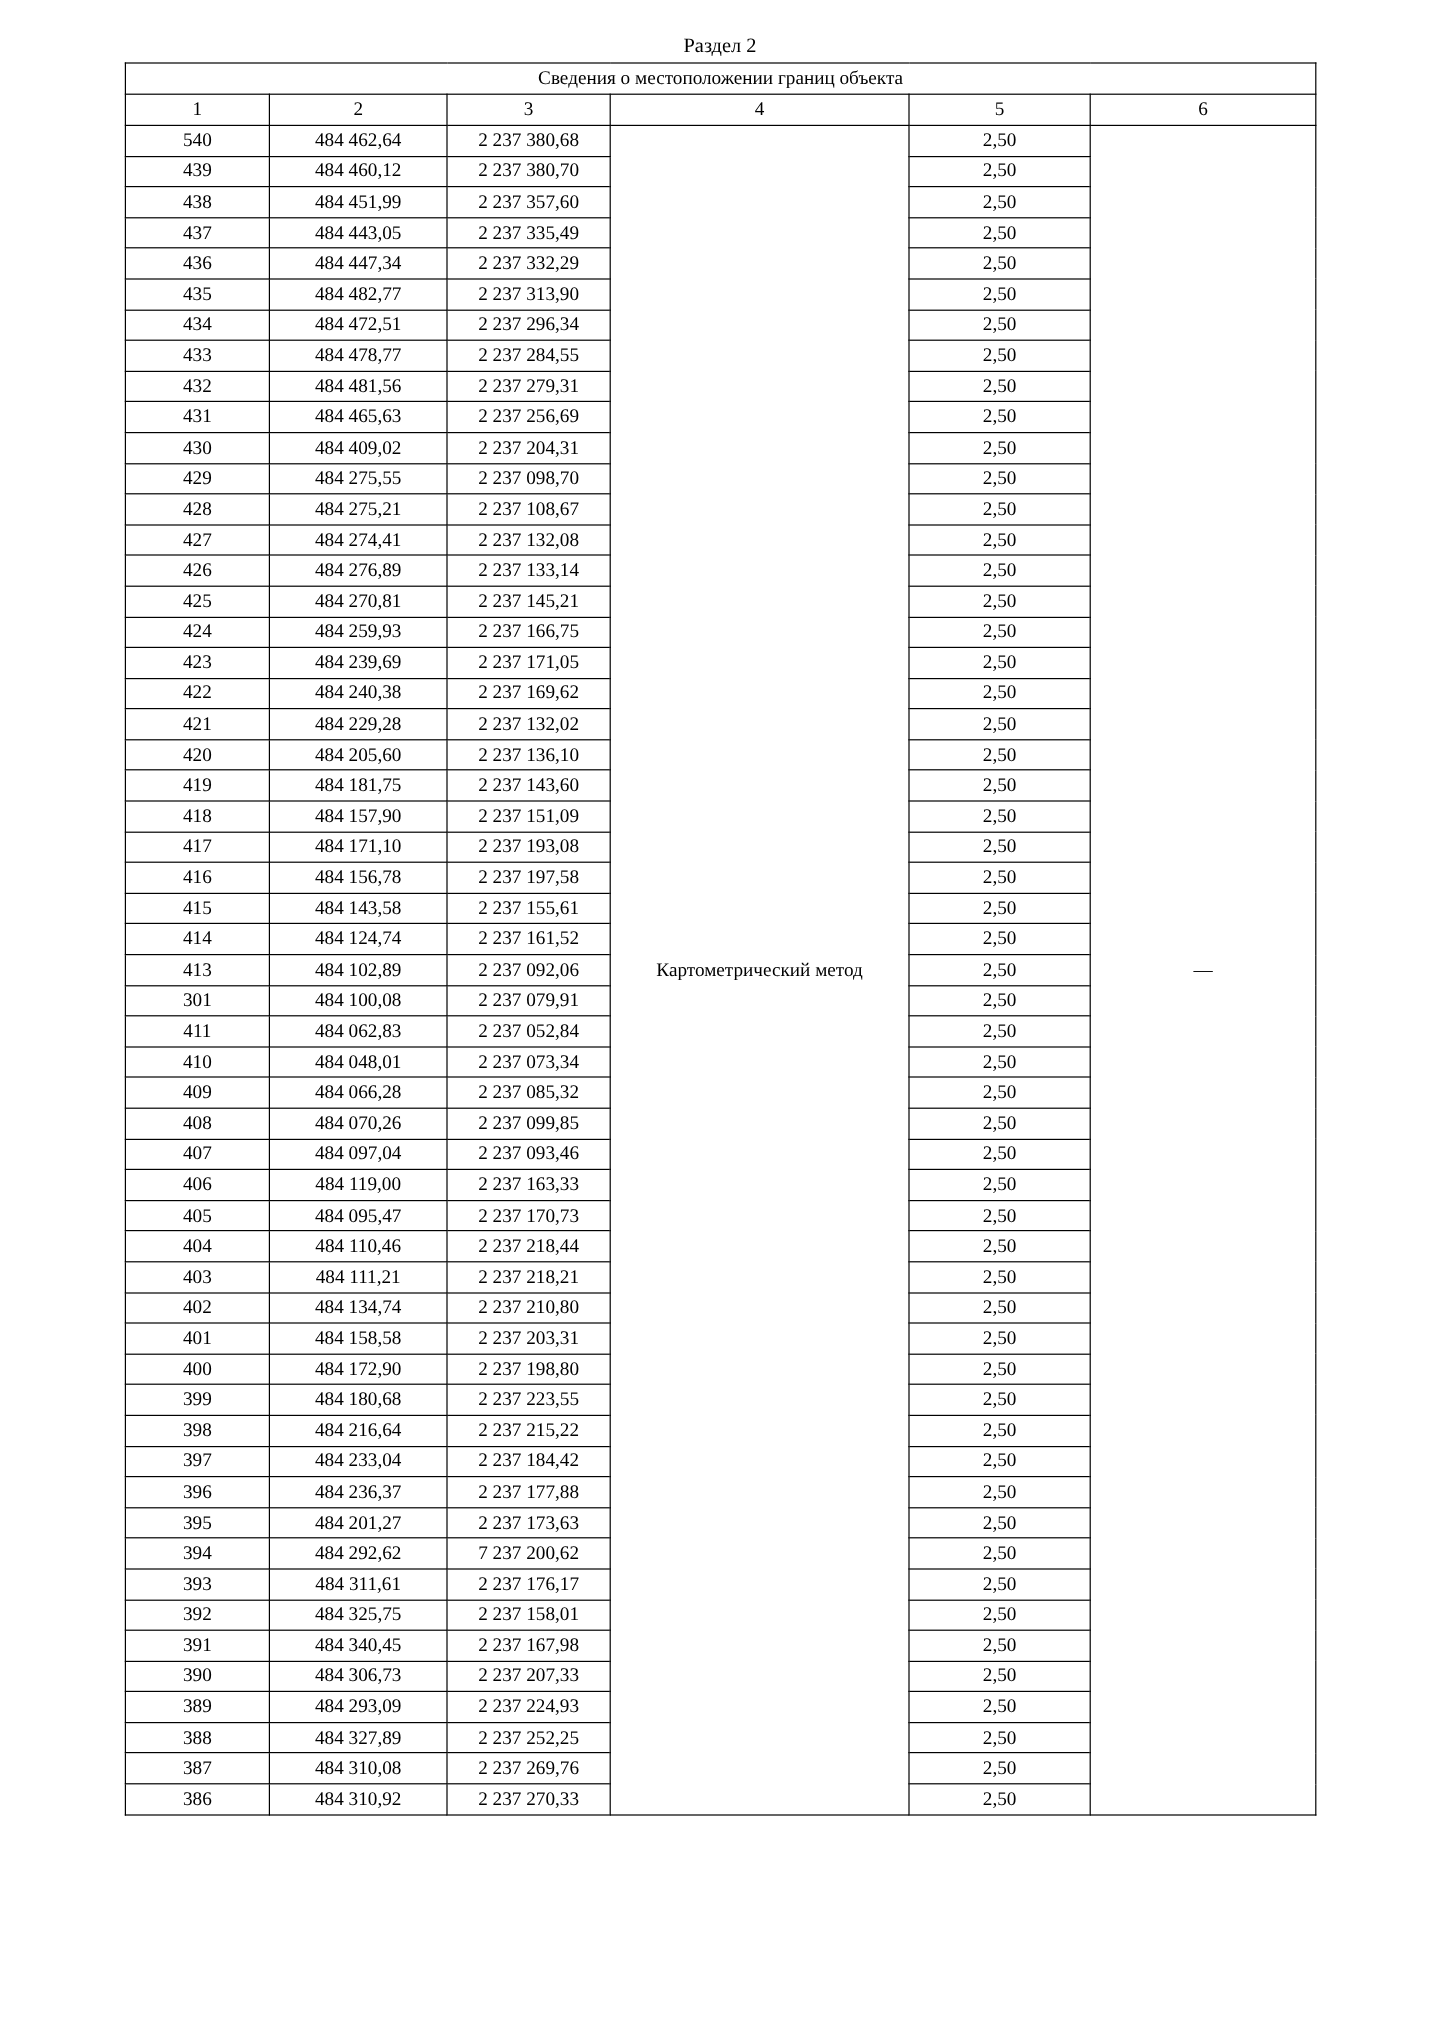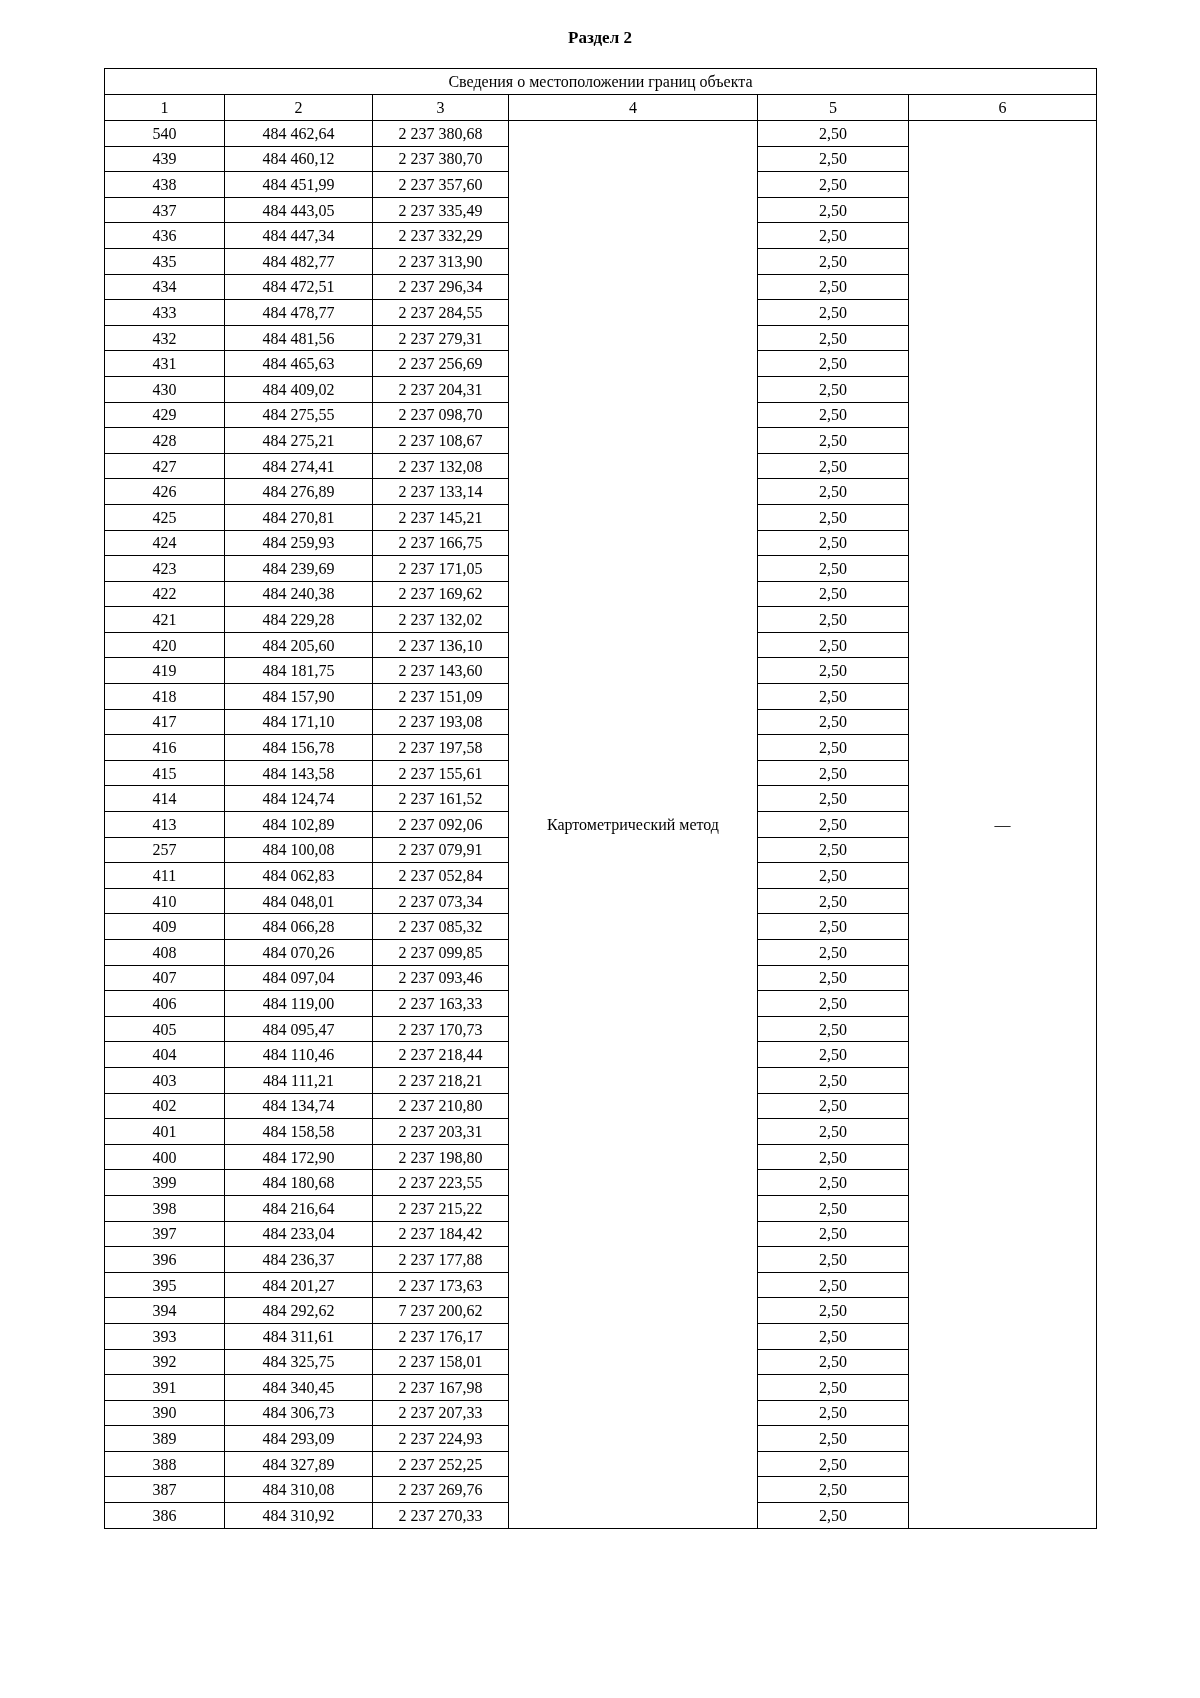--- a/index.html
+++ b/index.html
@@ -22,23 +22,23 @@
   }
   .page-number {
     text-align: center;
     font-size: 21px;
     line-height: 26px;
     margin: 0 0 2px 0;
   }
   .section-title {
     text-align: center;
     font-size: 17px;
-    font-weight: bold;
+    font-weight: normal;
     line-height: 20px;
-    margin: 0 0 20px 0;
+    margin: 0 0 4px 0;
   }
   table.border-table {
     border-collapse: collapse;
     width: 992px;
     table-layout: fixed;
     margin: 0 auto;
   }
   table.border-table td,
   table.border-table th {
     border: 1px solid #000000;
@@ -269,21 +269,21 @@
           <td>2 237 161,52</td>
           <td>2,50</td>
         </tr>
         <tr>
           <td>413</td>
           <td>484 102,89</td>
           <td>2 237 092,06</td>
           <td>2,50</td>
         </tr>
         <tr>
-          <td>257</td>
+          <td>301</td>
           <td>484 100,08</td>
           <td>2 237 079,91</td>
           <td>2,50</td>
         </tr>
         <tr>
           <td>411</td>
           <td>484 062,83</td>
           <td>2 237 052,84</td>
           <td>2,50</td>
         </tr>

